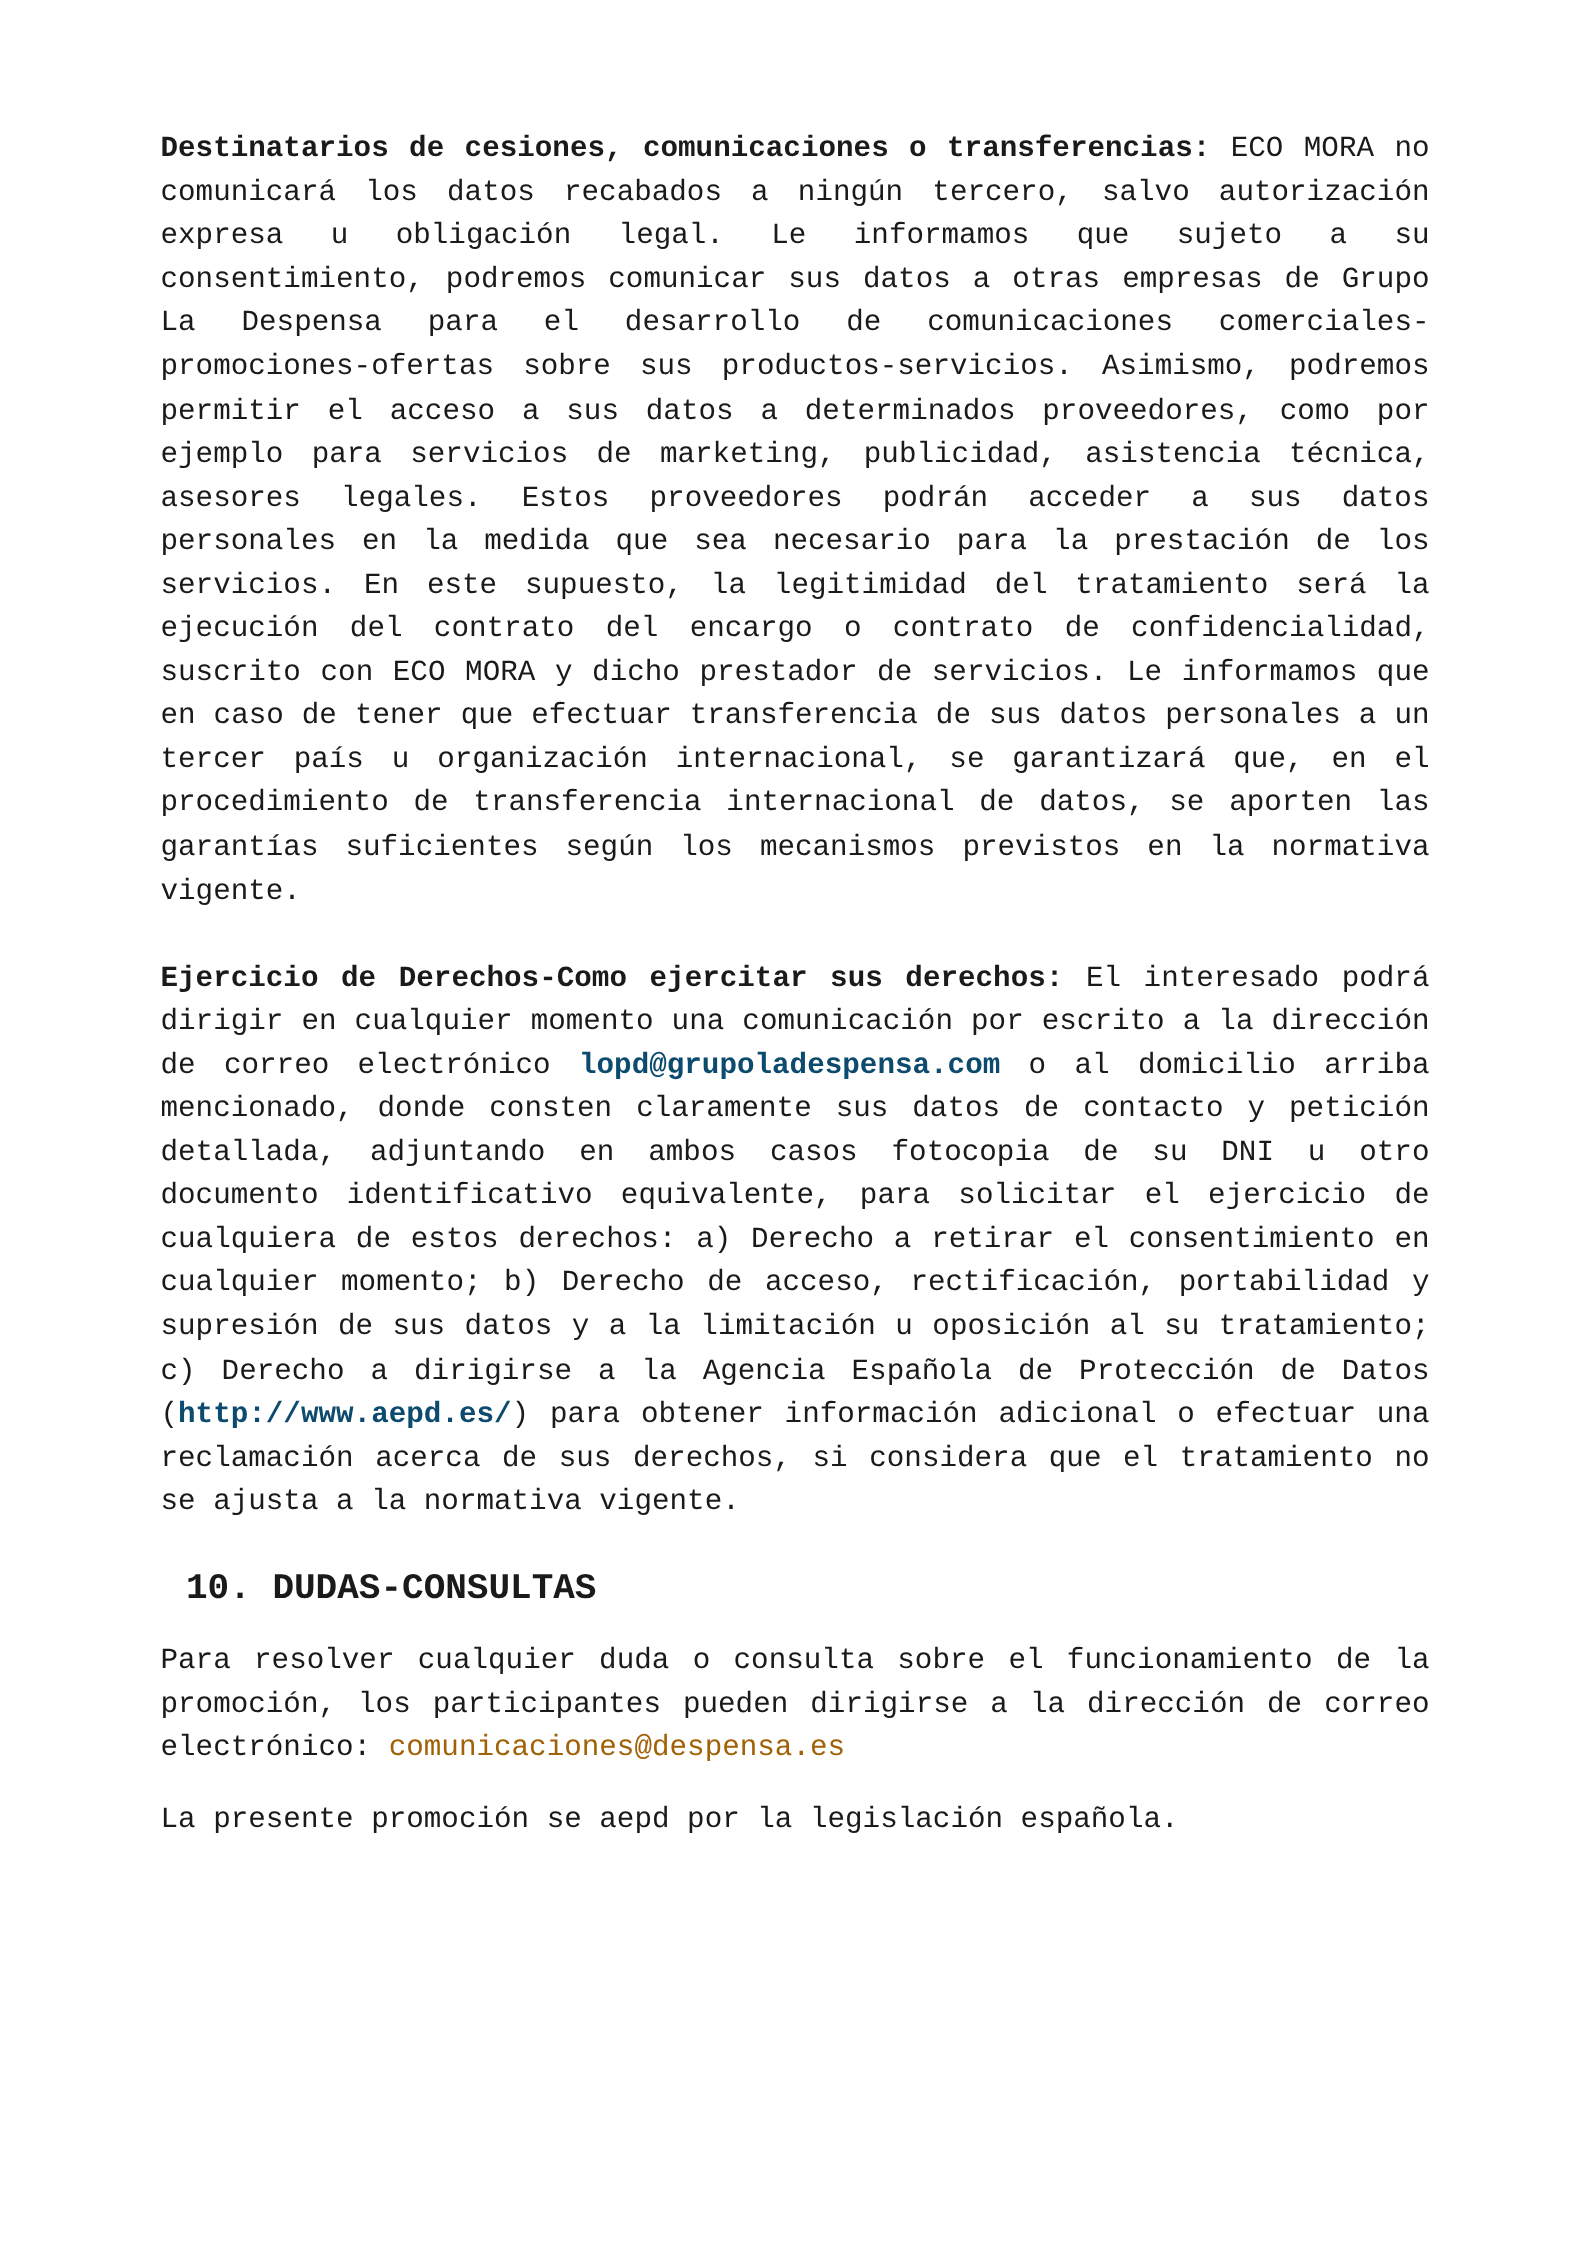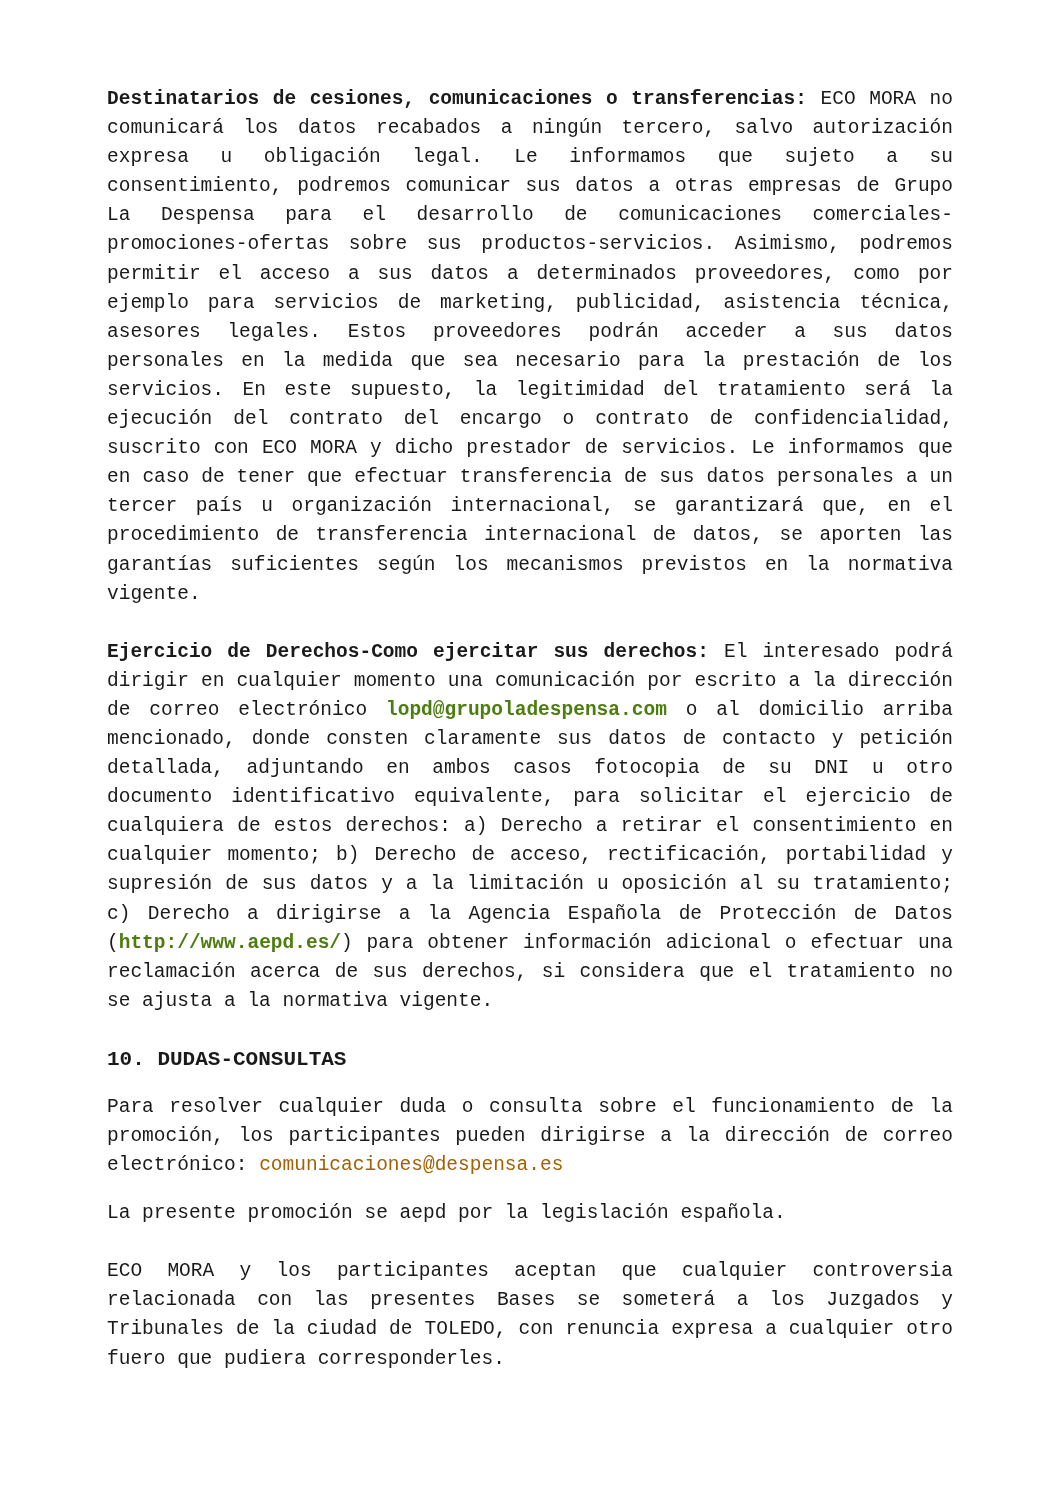--- a/index.html
+++ b/index.html
@@ -12,39 +12,38 @@
       font-family: Liberation Mono, monospace;
       font-size: 19.5px;
       line-height: 29.1px;
       color: #1a1a1a;
     }
     p { margin: 0; text-align: justify; }
     .gap { margin-top: 29px; }
     .gap-sm { margin-top: 19px; }
     b, .bold { font-weight: bold; }
     h2 {
-      margin: 0;
-      font-size: 21px;
+      margin: 17px;
+      font-size: 24px;
       line-height: 29px;
       font-weight: bold;
     }
-    a.link { color: #4d7c0f; text-decoration: none; font-weight: bold; }
+    a.link { color: #0c4a6e; text-decoration: none; font-weight: bold; }
     .plain-link { color: #a16207; text-decoration: none; }
   </style>
 </head>
 <body>
 
 <div class="page">
 
   <p><b>Destinatarios de cesiones, comunicaciones o transferencias:</b><span> ECO MORA no comunicará los datos recabados a ningún tercero, salvo autorización expresa u obligación legal. Le informamos que sujeto a su consentimiento, podremos comunicar sus datos a otras empresas de Grupo La Despensa para el desarrollo de comunicaciones comerciales-promociones-ofertas sobre sus productos-servicios. Asimismo, podremos permitir el acceso a sus datos a determinados proveedores, como por ejemplo para servicios de marketing, publicidad, asistencia técnica, asesores legales. Estos proveedores podrán acceder a sus datos personales en la medida que sea necesario para la prestación de los servicios. En este supuesto, la legitimidad del tratamiento será la ejecución del contrato del encargo o contrato de confidencialidad, suscrito con ECO MORA y dicho prestador de servicios. Le informamos que en caso de tener que efectuar transferencia de sus datos personales a un tercer país u organización internacional, se garantizará que, en el procedimiento de transferencia internacional de datos, se aporten las garantías suficientes según los mecanismos previstos en la normativa vigente.</span></p>
 
   <p class="gap"><b>Ejercicio de Derechos-Como ejercitar sus derechos:</b><span> El interesado podrá dirigir en cualquier momento una comunicación por escrito a la dirección de correo electrónico </span><a class="link">lopd@grupoladespensa.com</a><span> o al domicilio arriba mencionado, donde consten claramente sus datos de contacto y petición detallada, adjuntando en ambos casos fotocopia de su DNI u otro documento identificativo equivalente, para solicitar el ejercicio de cualquiera de estos derechos: a) Derecho a retirar el consentimiento en cualquier momento; b) Derecho de acceso, rectificación, portabilidad y supresión de sus datos y a la limitación u oposición al su tratamiento; c) Derecho a dirigirse a la Agencia Española de Protección de Datos (</span><a class="link">http://www.aepd.es/</a><span>) para obtener información adicional o efectuar una reclamación acerca de sus derechos, si considera que el tratamiento no se ajusta a la normativa vigente.</span></p>
 
   <h2 class="gap">10. DUDAS-CONSULTAS</h2>
 
   <p class="gap-sm"><span>Para resolver cualquier duda o consulta sobre el funcionamiento de la promoción, los participantes pueden dirigirse a la dirección de correo electrónico: </span><a class="plain-link">comunicaciones@despensa.es</a></p>
 
 
   <p class="gap-sm">La presente promoción se aepd por la legislación española.</p>
 
-  <p class="gap">ECO MORA y los participantes aceptan que cualquier controversia relacionada con las presentes Bases se someterá a los Juzgados y Tribunales de la ciudad de TOLEDO, con renuncia expresa a cualquier otro fuero que pudiera corresponderles.</p>
 
 </div>
 
 </body></html>

